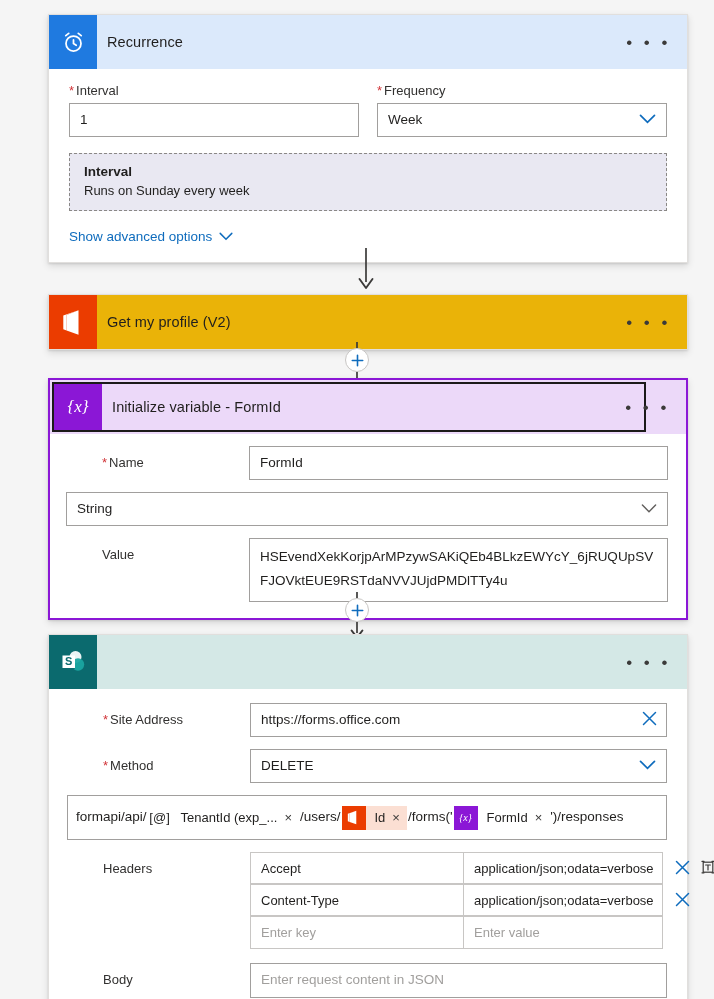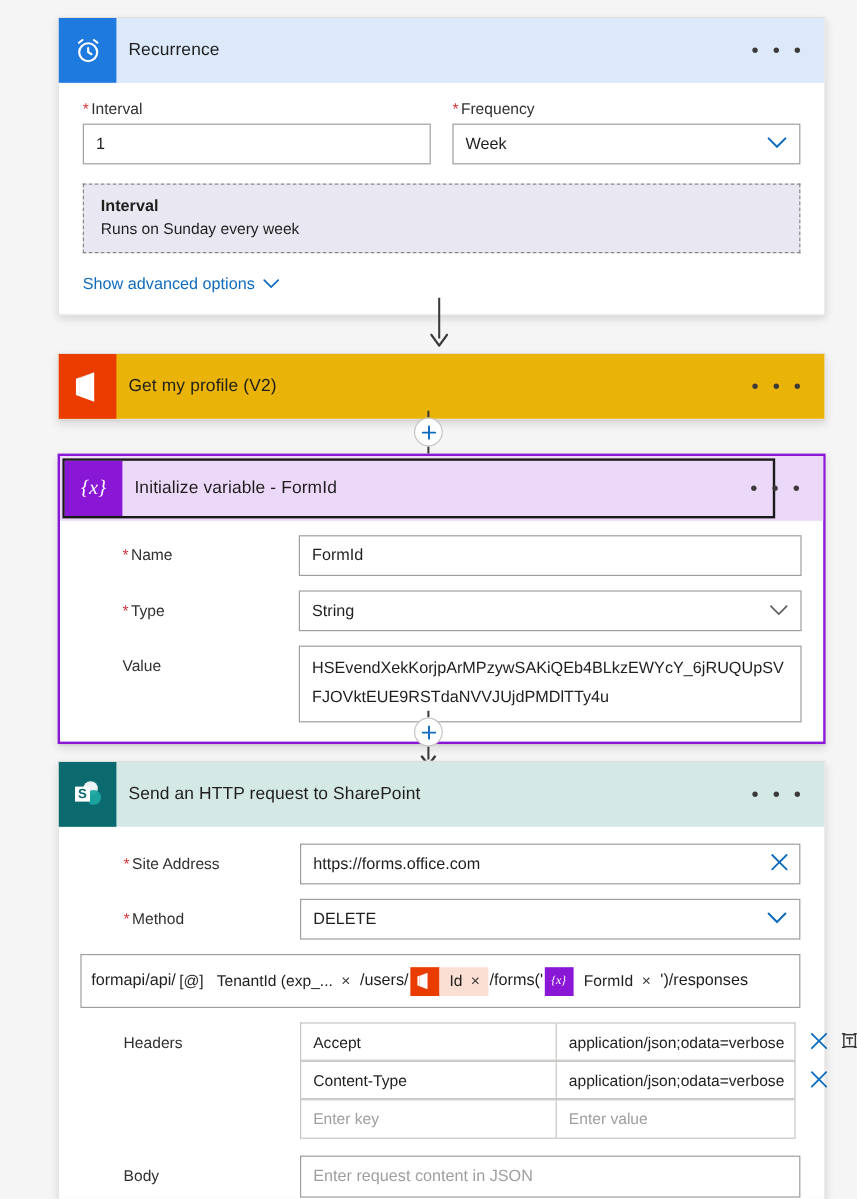--- a/index.html
+++ b/index.html
@@ -256,21 +256,20 @@
     <div class="card-body" style="padding:12px 18px 16px 16px;">
 
       <div class="row">
         <div class="lbl req">Name</div>
         <div class="fieldwrap">
           <div class="fld">FormId</div>
         </div>
       </div>
 
       <div class="row">
-        <div class="lbl req">Type</div>
         <div class="fieldwrap">
           <div class="fld">String</div>
           <span class="chev">
             <svg width="16" height="10" viewBox="0 0 16 10" fill="none" stroke="#605e5c" stroke-width="1.4">
                 <path d="M1.4 1.6 8 8.2 14.6 1.6" stroke-linecap="round"></path>
               </svg>
           </span>
         </div>
       </div>
 
@@ -303,21 +302,20 @@
     <div class="card-head head-sp">
       <div class="card-icon ic-sp">
         <svg width="30" height="30" viewBox="0 0 30 30">
           <circle cx="17.5" cy="10" r="6" fill="#ffffff" opacity=".92"></circle>
           <circle cx="20" cy="17.5" r="6.2" fill="#1aa5a0" opacity=".95"></circle>
           <path d="M11 16.5a5.6 5.6 0 0 0 5.6 5.6V16.5z" fill="#0b6a6e"></path>
           <rect x="4.5" y="8.5" width="12.5" height="12.5" fill="#ffffff"></rect>
           <text x="10.7" y="17.9" font-family="Liberation Sans, sans-serif" font-size="11" font-weight="bold" fill="#0b6a6e" text-anchor="middle">S</text>
         </svg>
       </div>
-      <div class="card-title">Send an HTTP request to SharePoint</div>
       <div class="ellipsis">• • •</div>
     </div>
     <div class="card-body" style="padding:14px 20px 18px 18px;">
 
       <div class="row">
         <div class="lbl req">Site Address</div>
         <div class="fieldwrap">
           <div class="fld" style="padding-right:34px;">https://forms.office.com</div>
           <span class="clearx">
             <svg width="15" height="15" viewBox="0 0 15 15" stroke="#0f6cbd" stroke-width="1.5">

